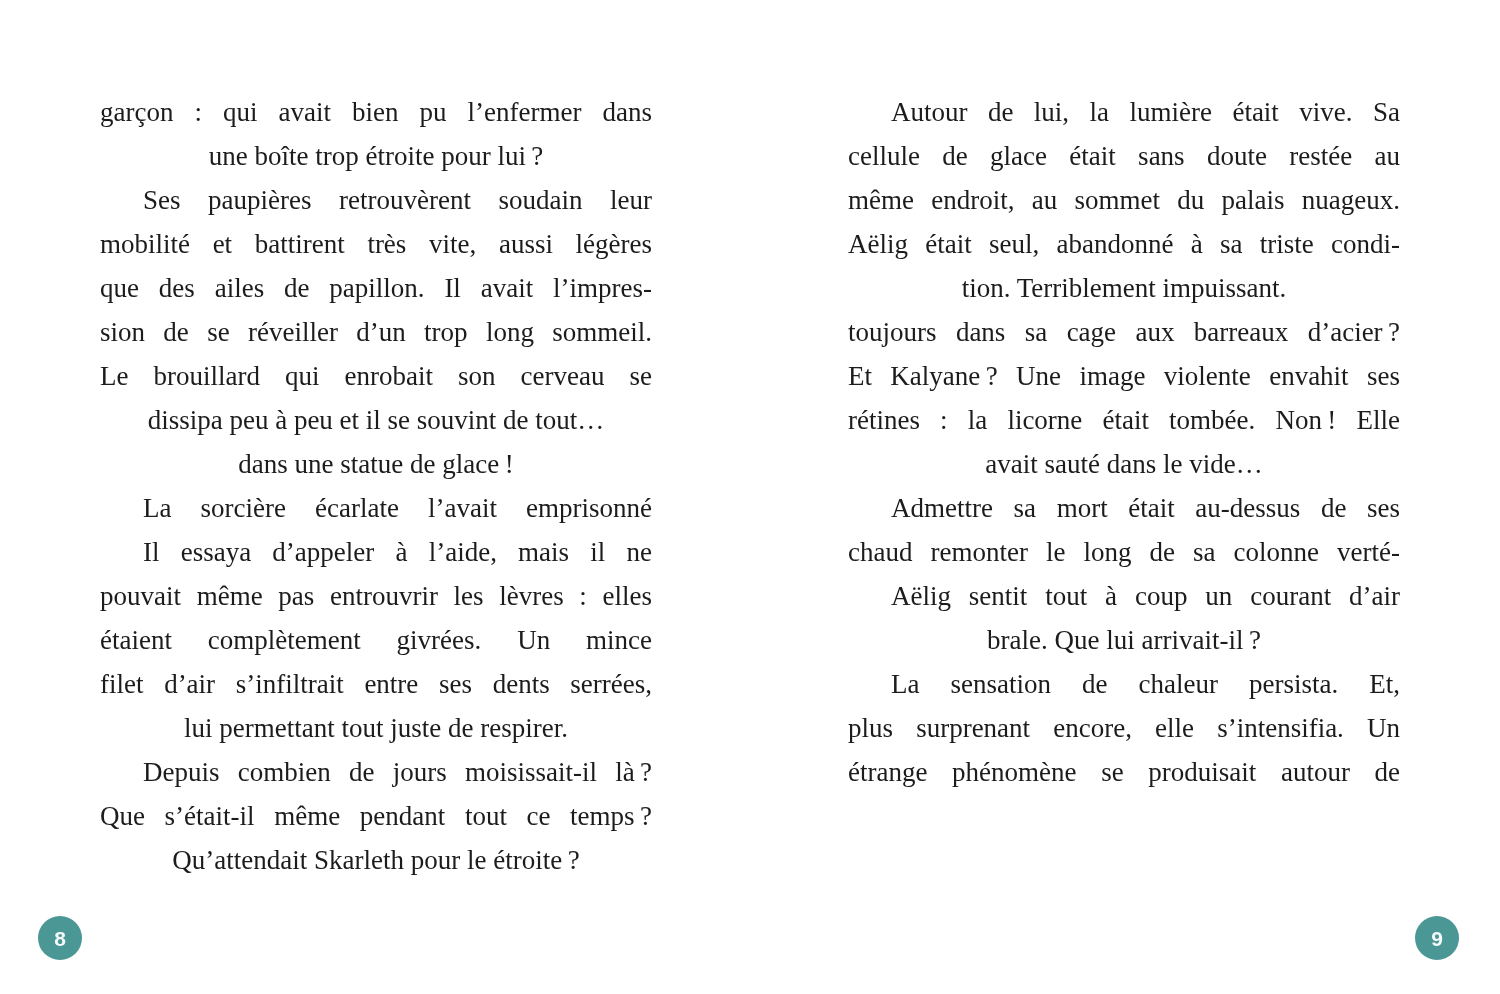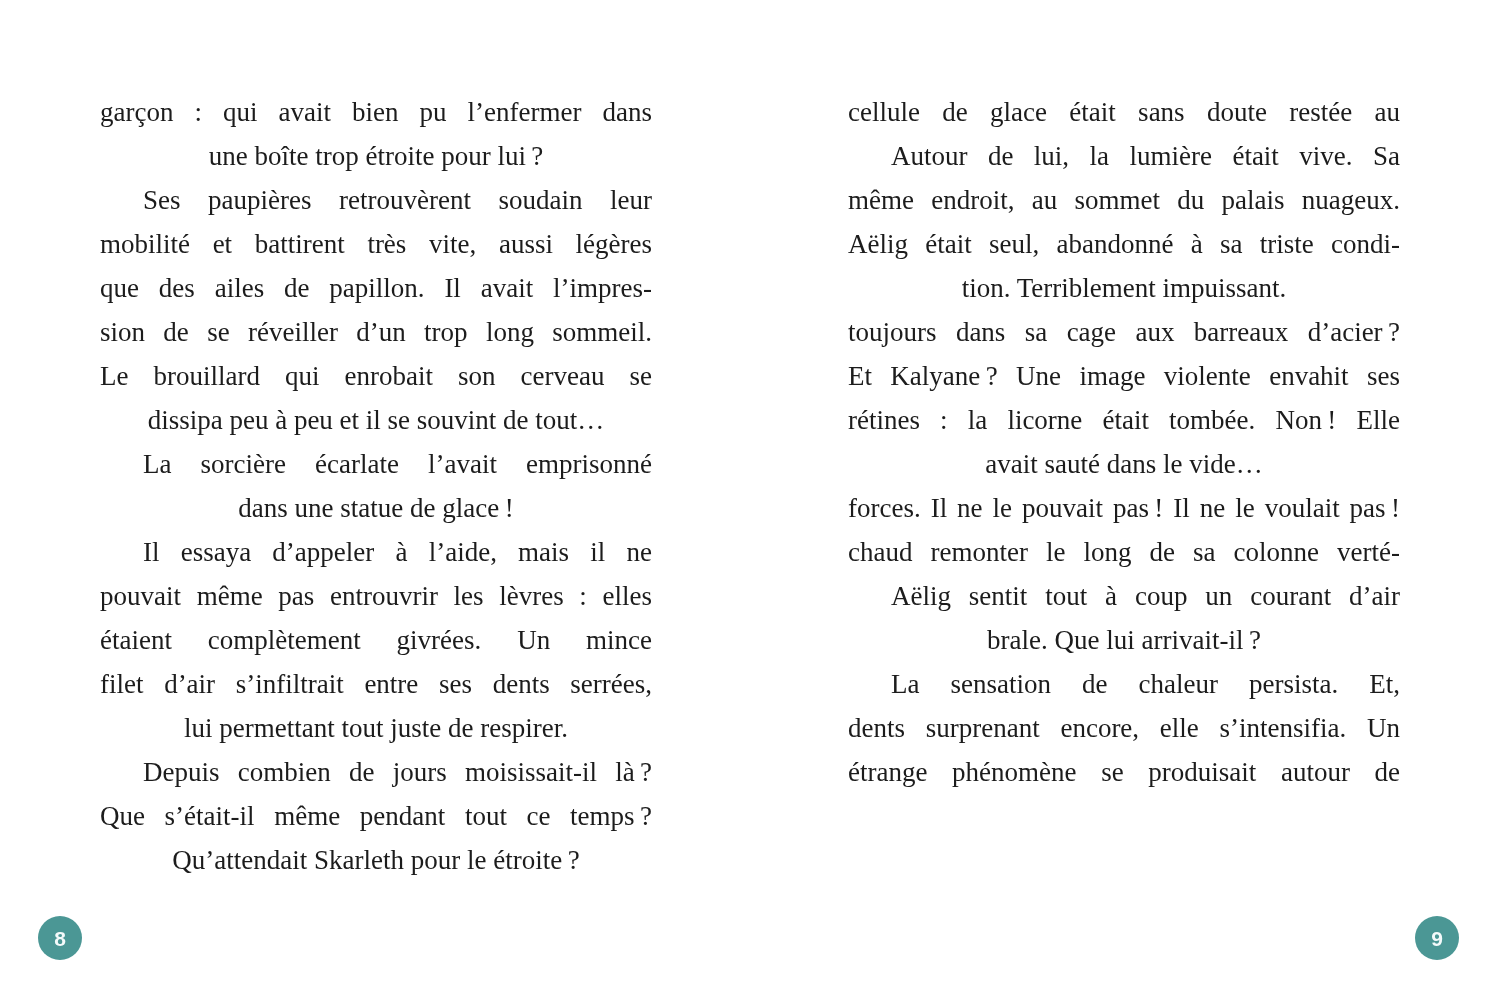--- a/index.html
+++ b/index.html
@@ -69,48 +69,48 @@
 
   <div class="text-col left-col">
       <div class="line just">garçon : qui avait bien pu l’enfermer dans</div>
       <div class="line">une boîte trop étroite pour lui ?</div>
       <div class="line just indent">Ses paupières retrouvèrent soudain leur</div>
       <div class="line just">mobilité et battirent très vite, aussi légères</div>
       <div class="line just">que des ailes de papillon. Il avait l’impres-</div>
       <div class="line just">sion de se réveiller d’un trop long sommeil.</div>
       <div class="line just">Le brouillard qui enrobait son cerveau se</div>
       <div class="line">dissipa peu à peu et il se souvint de tout…</div>
+      <div class="line">dans une statue de glace !</div>
       <div class="line just indent">La sorcière écarlate l’avait emprisonné</div>
-      <div class="line">dans une statue de glace !</div>
       <div class="line just indent">Il essaya d’appeler à l’aide, mais il ne</div>
       <div class="line just">pouvait même pas entrouvrir les lèvres : elles</div>
       <div class="line just">étaient complètement givrées. Un mince</div>
       <div class="line just">filet d’air s’infiltrait entre ses dents serrées,</div>
       <div class="line">lui permettant tout juste de respirer.</div>
       <div class="line just indent">Depuis combien de jours moisissait-il là ?</div>
       <div class="line just">Que s’était-il même pendant tout ce temps ?</div>
       <div class="line">Qu’attendait Skarleth pour le étroite ?</div>
     </div>
 
   <div class="text-col right-col">
+      <div class="line just indent">Autour de lui, la lumière était vive. Sa</div>
       <div class="line just">cellule de glace était sans doute restée au</div>
-      <div class="line just indent">Autour de lui, la lumière était vive. Sa</div>
       <div class="line just">même endroit, au sommet du palais nuageux.</div>
       <div class="line just">Aëlig était seul, abandonné à sa triste condi-</div>
       <div class="line">tion. Terriblement impuissant.</div>
       <div class="line just">toujours dans sa cage aux barreaux d’acier ?</div>
       <div class="line just">Et Kalyane ? Une image violente envahit ses</div>
       <div class="line just">rétines : la licorne était tombée. Non ! Elle</div>
       <div class="line">avait sauté dans le vide…</div>
-      <div class="line just">forces. Il ne le pouvait pas ! Il ne le voulait pas !</div>
+      <div class="line just indent">Admettre sa mort était au-dessus de ses</div>
       <div class="line just">chaud remonter le long de sa colonne verté-</div>
       <div class="line just indent">Aëlig sentit tout à coup un courant d’air</div>
       <div class="line">brale. Que lui arrivait-il ?</div>
       <div class="line just indent">La sensation de chaleur persista. Et,</div>
-      <div class="line just">dents surprenant encore, elle s’intensifia. Un</div>
+      <div class="line just">plus surprenant encore, elle s’intensifia. Un</div>
       <div class="line just">étrange phénomène se produisait autour de</div>
     </div>
 
   <div class="page-badge badge-left" style="background: rgb(75, 151, 149);">
     <span>8</span>
   </div>
 
   <div class="page-badge badge-right" style="background: rgb(75, 151, 149);">
     <span>9</span>
   </div>

